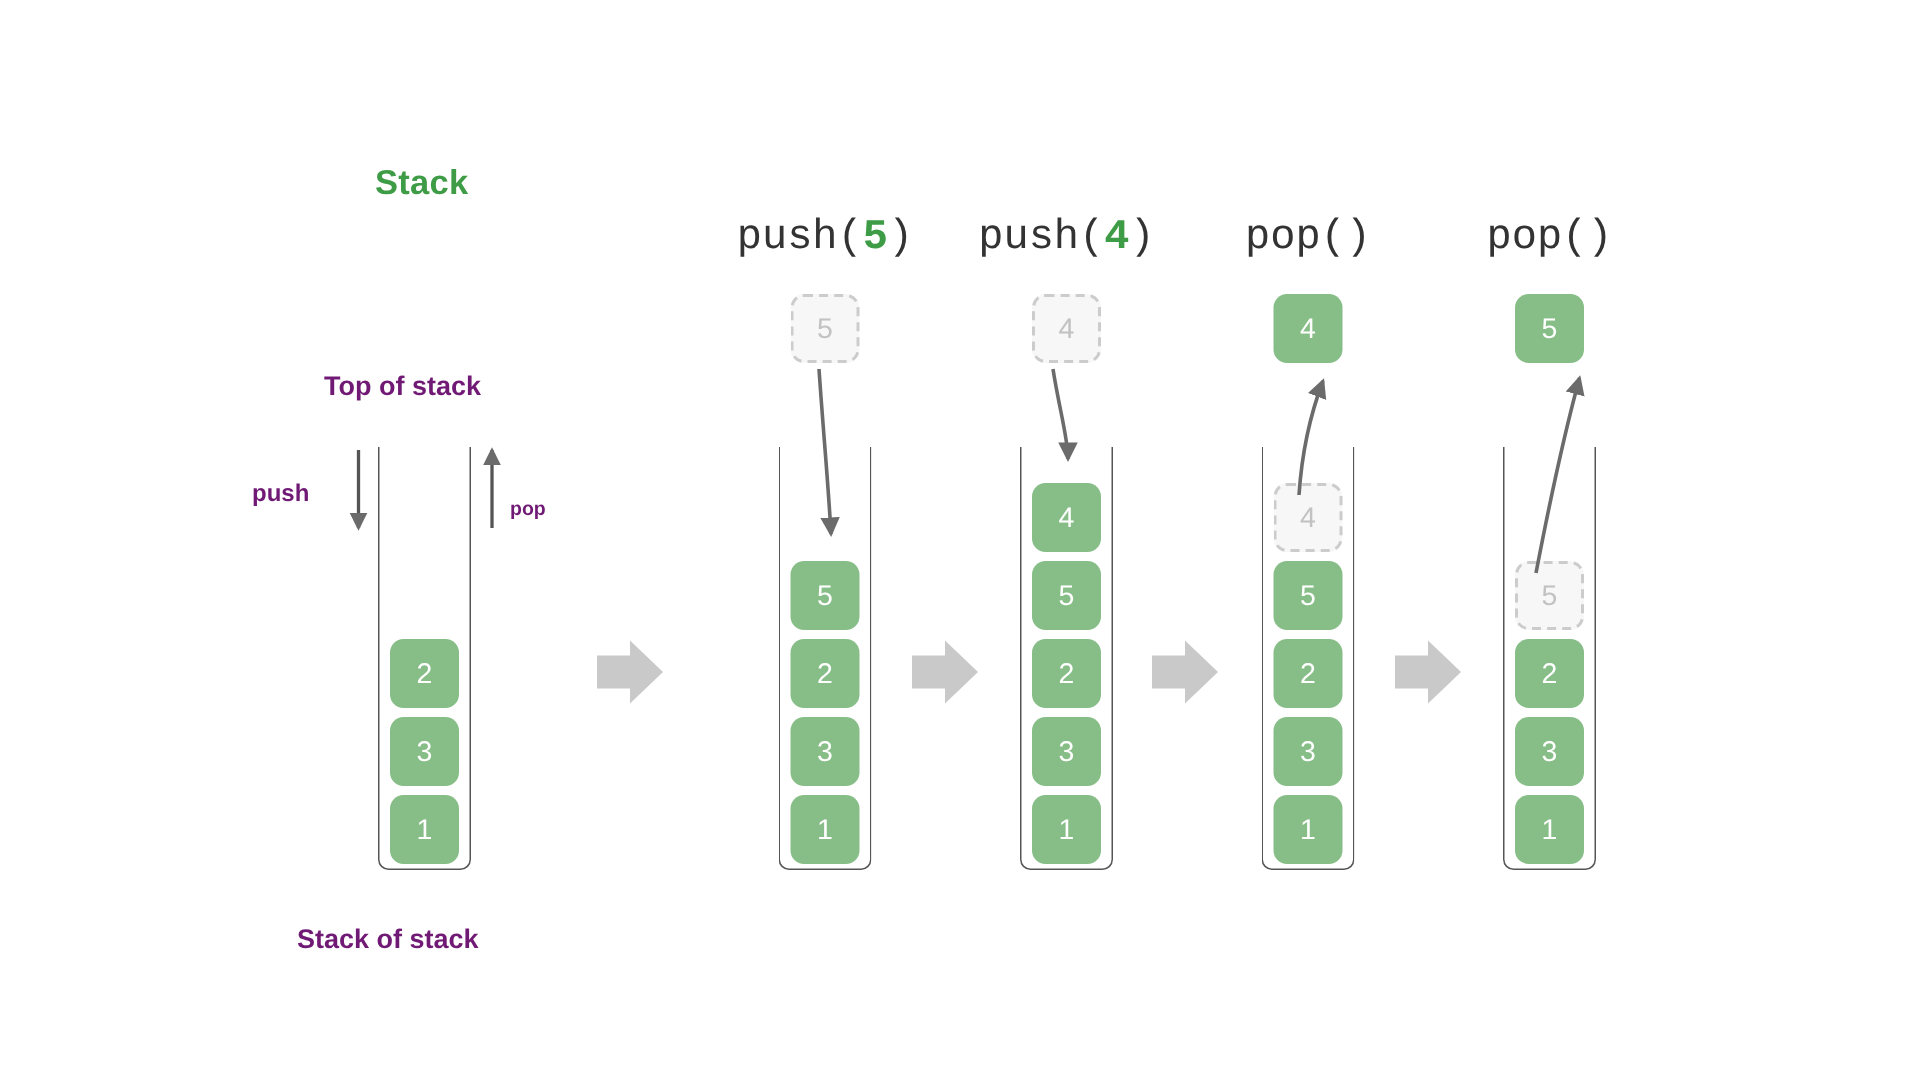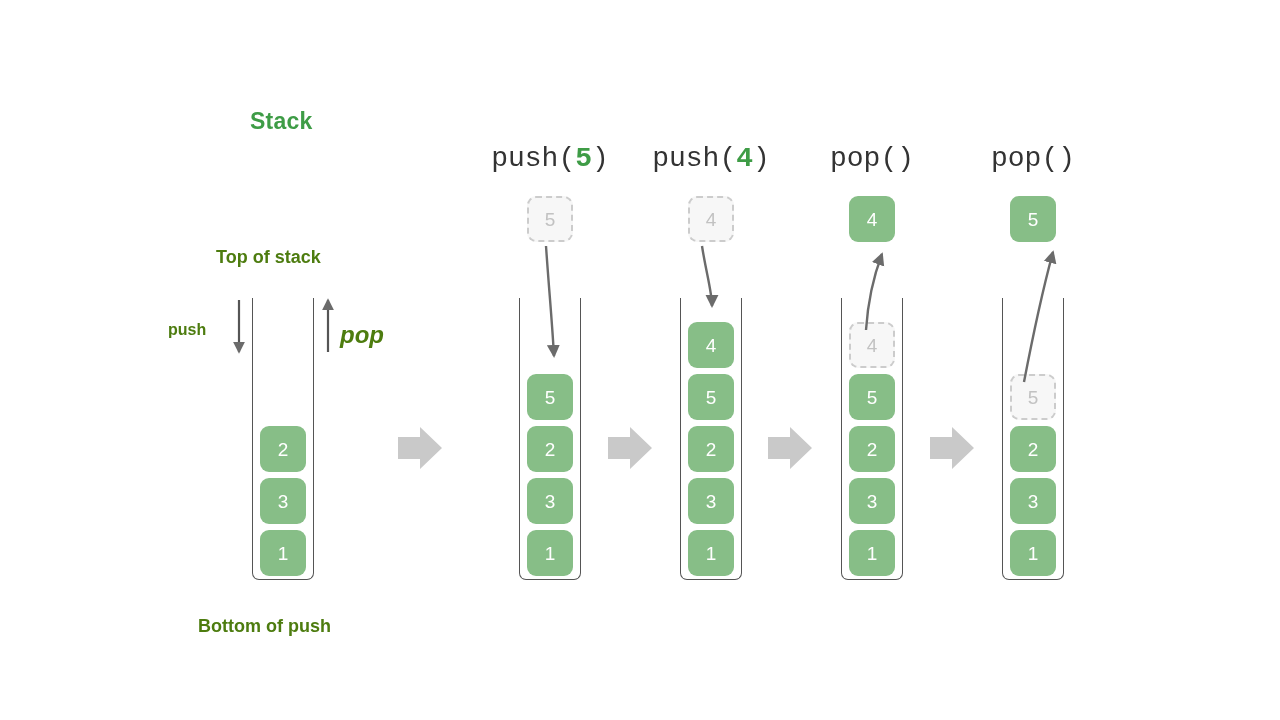--- a/index.html
+++ b/index.html
@@ -26,27 +26,27 @@
     font-weight: bold;
     color: #3e9c46;
     letter-spacing: 0.2px;
     white-space: nowrap;
   }
   .label-bold {
     position: absolute;
     font-family: "Liberation Sans", sans-serif;
     font-size: 18px;
     font-weight: bold;
-    color: #4d7c0f;
+    color: #701a75;
     white-space: nowrap;
   }
   .top-label   { left: 216px; top: 247px; }
   .bottom-label{ left: 198px; top: 616px; }
   .push-label  { left: 168px; top: 321px; font-size: 16px; }
-  .pop-label   { left: 340px; top: 321px; font-size: 24px; font-style: italic; }
+  .pop-label   { left: 340px; top: 331px; font-size: 13px; }
 
   .op-label {
     position: absolute;
     font-family: "Liberation Mono", monospace;
     font-size: 28px;
     color: #333333;
     white-space: nowrap;
     text-align: center;
   }
   .op-label .num { color: #3e9c46; font-weight: bold; }
@@ -94,21 +94,21 @@
   }
 </style>
 </head>
 <body>
 
 <div id="canvas">
 
   <div class="stack-title">Stack</div>
 
   <div class="label-bold top-label">Top of stack</div>
-  <div class="label-bold bottom-label">Bottom of push</div>
+  <div class="label-bold bottom-label">Stack of stack</div>
   <div class="label-bold push-label">push</div>
   <div class="label-bold pop-label">pop</div>
 
   <div class="stack-col" id="col-initial">
       <div class="vessel" style="left: 252px; top: 298px; width: 62px; height: 282px;"></div>
       <div class="cell" style="left: 260px; top: 426px;">2</div>
       <div class="cell" style="left: 260px; top: 478px;">3</div>
       <div class="cell" style="left: 260px; top: 530px;">1</div>
     </div>
   <div class="stack-col" id="col-push-5">

